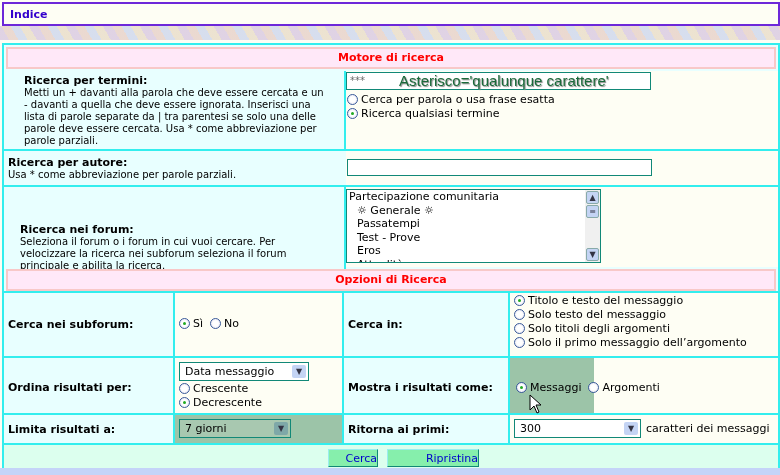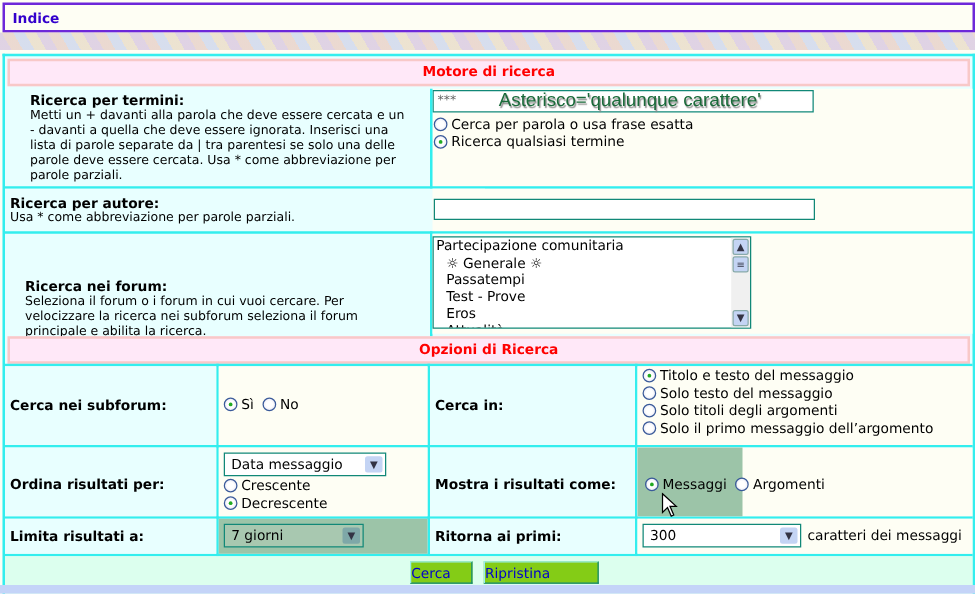--- a/index.html
+++ b/index.html
@@ -60,21 +60,21 @@
     position:absolute; border:1px solid #118877; background:#fff; box-sizing:border-box; overflow:hidden;
     font-size:11px; line-height:13.5px;
   }
   .listbox .item { padding-left:2px; white-space:nowrap; }
   .listbox .item.ind { padding-left:10px; }
   .sb { position:absolute; right:0; top:0; width:15px; height:100%; background:#f0f0f0; }
   .sb .b { position:absolute; left:1px; width:13px; height:13px; background:#c4d4f4; border:1px solid #8aa; box-sizing:border-box; border-radius:2px; font-size:8px; text-align:center; line-height:11px; color:#334; }
   .hl { position:absolute; background:#9cc4a8; }
   .btn {
     position:absolute; height:18px; border:1px solid #118877; border-top-color:#9ee; border-left-color:#9ee;
-    background:#84cc16; color:#0000cc; font-size:11px; text-align:left; line-height:17px; box-sizing:border-box;
+    background:#86efac; color:#0000cc; font-size:11px; text-align:right; line-height:17px; box-sizing:border-box;
   }
   .foot { position:absolute; left:0; top:400px; width:774px; height:30px; background:#dcffee; }
   .bottombar { position:absolute; left:0; top:468px; width:780px; height:7px; background:#c4d4f8; }
 </style>
 </head>
 <body>
 
 <div class="nav">
   <a href="#">Indice</a>
 </div>

